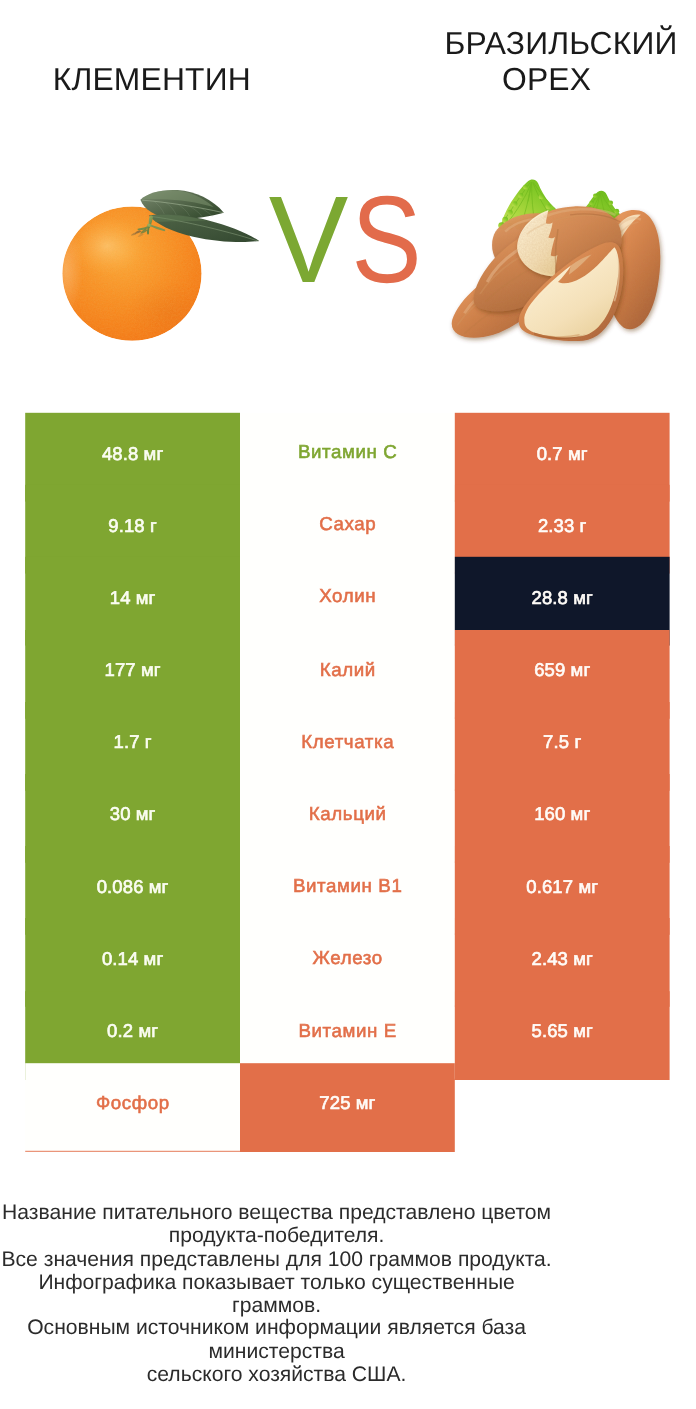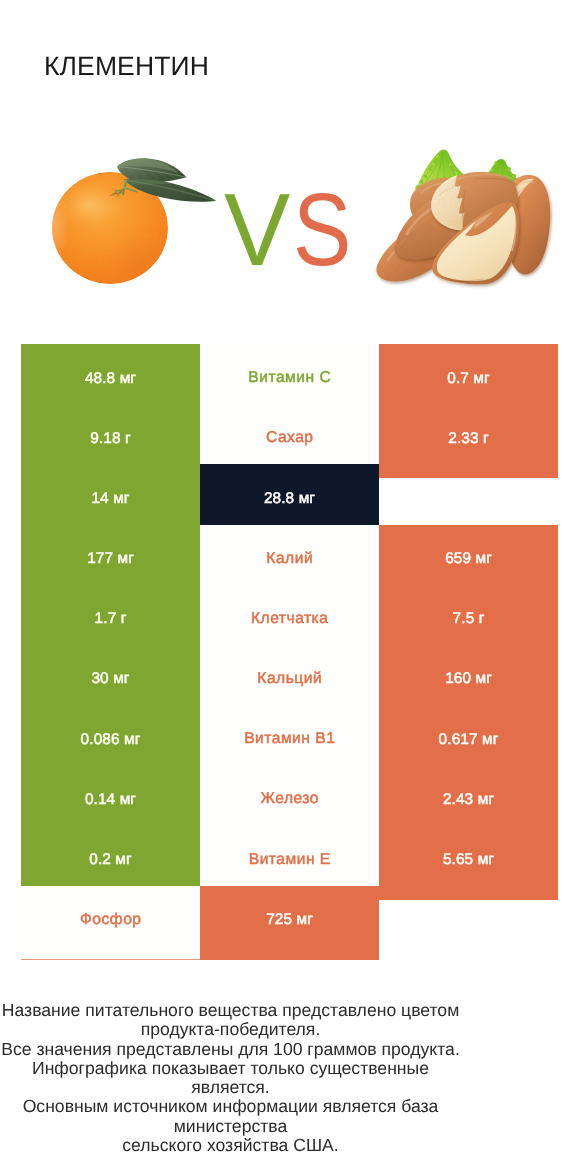--- a/index.html
+++ b/index.html
@@ -18,21 +18,21 @@
   .title { position: absolute; font-size: 26.5px; font-weight: 400; color: #1a1a1a;
            letter-spacing: .15px; line-height: 29.6px; text-align: center; }
   .title-left { left: 0; width: 253px; top: 52px; }
   .title-right { left: 355px; width: 225px; top: 22px; }
   .title-right > div:last-child { position: relative; left: -12px; }
 
   
   .hero { position: absolute; left: 0; top: 120px; width: 580px; height: 190px; }
   .img-clementine { position: absolute; left: 45px; top: 35px; }
   .img-nuts { position: absolute; left: 365px; top: 25px; }
-  .vs { position: absolute; left: 224px; top: 58px; font-size: 103px; line-height: 104px;
+  .vs { position: absolute; left: 224px; top: 28px; font-size: 103px; line-height: 104px;
         font-weight: 400; letter-spacing: 0px; white-space: nowrap; }
   .vs .v { color: #7CA832; display:inline-block; transform: scaleX(.965); transform-origin: left center; }
   .vs .s { color: #E26B4B; display:inline-block; transform: scaleX(.85); transform-origin: left center;
            margin-left: 0px; }
 
   
   .table { position: absolute; left: 21px; top: 344px; width: 537px; }
   .row { position: relative; height: 58px; margin-bottom: 2.2px; display: flex; }
   .row:last-child { margin-bottom: 0; }
   .cell { height: 74px; display: flex; align-items: center; justify-content: center;
@@ -47,20 +47,24 @@
   
   .footer { position: absolute; left: 0; top: 1001px; width: 461px; text-align: center;
             font-size: 17.6px; line-height: 19.3px; color: #2b2b2b; }
 </style>
 </head>
 <body>
 
 <div class="page">
   <div class="titles">
     <div class="title title-left">КЛЕМЕНТИН</div>
+    <div class="title title-right">
+      <div>БРАЗИЛЬСКИЙ</div>
+      <div>ОРЕХ</div>
+    </div>
   </div>
   <div class="hero">
     <svg class="img-clementine" viewBox="0 0 180 140" width="180" height="140" xmlns="http://www.w3.org/2000/svg">
       <defs>
         <radialGradient id="gOr" cx="43%" cy="34%" r="80%">
           <stop offset="0%" stop-color="#FCA738"></stop>
           <stop offset="20%" stop-color="#FB9A2A"></stop>
           <stop offset="45%" stop-color="#F98A1D"></stop>
           <stop offset="68%" stop-color="#F77C14"></stop>
           <stop offset="86%" stop-color="#F5720F"></stop>
@@ -387,20 +391,21 @@
         <div class="cell cell-mid" style="color:#7FA631;border-bottom:1px solid #7FA631BB">Витамин С</div>
         <div class="cell cell-right" style="background:#E26F49">0.7 мг</div>
       </div>
       <div class="row">
         <div class="cell cell-left" style="background:#7FA631">9.18 г</div>
         <div class="cell cell-mid" style="color:#E26F49;border-bottom:1px solid #E26F49BB">Сахар</div>
         <div class="cell cell-right" style="background:#E26F49">2.33 г</div>
       </div>
       <div class="row">
         <div class="cell cell-left" style="background:#7FA631">14 мг</div>
+        <div class="cell cell-mid" style="color:#E26F49;border-bottom:1px solid #E26F49BB">Холин</div>
         <div class="cell cell-right" style="background:#0f172a">28.8 мг</div>
       </div>
       <div class="row">
         <div class="cell cell-left" style="background:#7FA631">177 мг</div>
         <div class="cell cell-mid" style="color:#E26F49;border-bottom:1px solid #E26F49BB">Калий</div>
         <div class="cell cell-right" style="background:#E26F49">659 мг</div>
       </div>
       <div class="row">
         <div class="cell cell-left" style="background:#7FA631">1.7 г</div>
         <div class="cell cell-mid" style="color:#E26F49;border-bottom:1px solid #E26F49BB">Клетчатка</div>
@@ -428,17 +433,17 @@
       </div>
       <div class="row">
         <div class="cell cell-mid" style="color:#E26F49;border-bottom:1px solid #E26F49BB">Фосфор</div>
         <div class="cell cell-right" style="background:#E26F49">725 мг</div>
       </div>
     </div>
   <div class="footer" id="footer">
       <div>Название питательного вещества представлено цветом</div>
       <div>продукта-победителя.</div>
       <div>Все значения представлены для 100 граммов продукта.</div>
-      <div>Инфографика показывает только существенные является.</div>
+      <div>Инфографика показывает только существенные граммов.</div>
       <div>Основным источником информации является база министерства</div>
       <div>сельского хозяйства США.</div>
     </div>
 </div>
 
 </body></html>

